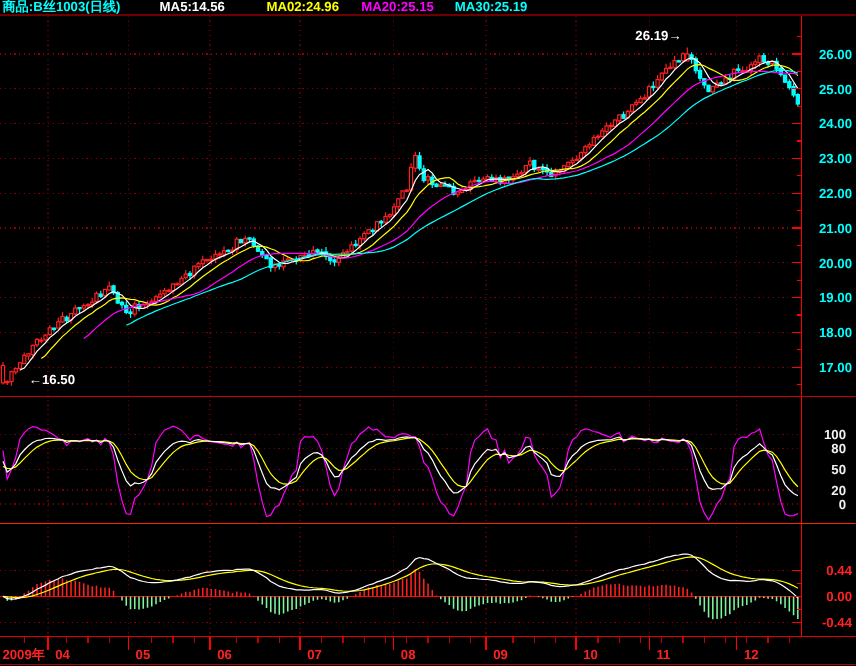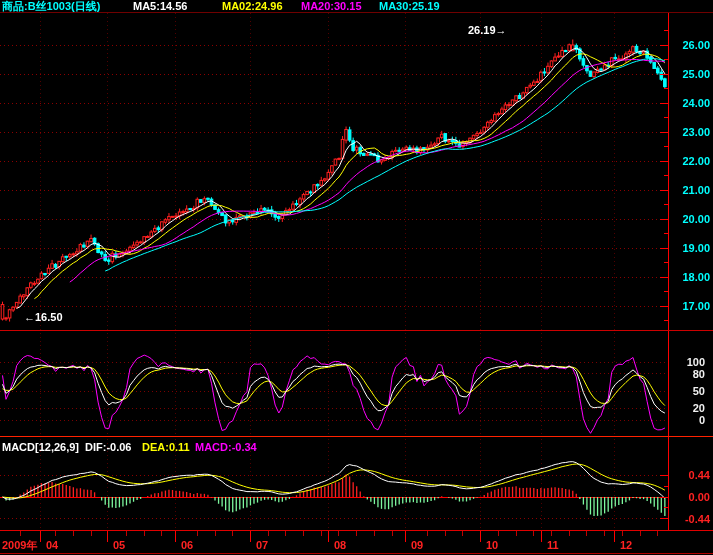--- a/index.html
+++ b/index.html
@@ -16,21 +16,21 @@
 </style>
 </head>
 <body>
 
 <div class="screen">
 
   <div class="topbar">
     <span class="t-cyan" style="left:2px">商品:B丝1003(日线)</span>
     <span class="t-white" style="left:133px">MA5:14.56</span>
     <span class="t-yellow" style="left:222px">MA02:24.96</span>
-    <span class="t-magenta" style="left:301px">MA20:30.15</span>
+    <span class="t-magenta" style="left:301px">MA20:25.15</span>
     <span class="t-cyan" style="left:379px">MA30:25.19</span>
   </div>
 
   <svg id="chart" width="713" height="555">
       <defs>
         <clipPath id="clipMain">
           <rect x="0" y="13" width="667" height="317"></rect>
         </clipPath>
         <clipPath id="clipKdj">
           <rect x="0" y="333" width="667" height="102"></rect>
@@ -766,24 +766,18 @@
         <line x1="551.51" y1="531" x2="551.51" y2="536" stroke="#c00000" shape-rendering="crispEdges"></line>
         <line x1="569.22" y1="531" x2="569.22" y2="536" stroke="#c00000" shape-rendering="crispEdges"></line>
         <line x1="586.93" y1="531" x2="586.93" y2="536" stroke="#c00000" shape-rendering="crispEdges"></line>
         <line x1="604.64" y1="531" x2="604.64" y2="536" stroke="#c00000" shape-rendering="crispEdges"></line>
         <line x1="622.35" y1="531" x2="622.35" y2="536" stroke="#c00000" shape-rendering="crispEdges"></line>
         <line x1="640.06" y1="531" x2="640.06" y2="536" stroke="#c00000" shape-rendering="crispEdges"></line>
         <line x1="657.77" y1="531" x2="657.77" y2="536" stroke="#c00000" shape-rendering="crispEdges"></line>
       </g>
     </svg>
 
-  <div class="anno" style="left:468px;top:24px;width:100px;text-align:left">26.19→</div>
+  <div class="anno" style="left:468px;top:24px;width:100px;text-align:right">26.19→</div>
   <div class="anno" style="left:24px;top:311px">←16.50</div>
 
 
-  <div class="panel-header" style="top:441px">
-    <span class="t-white" style="left:2px">MACD[12,26,9]</span>
-    <span class="t-white" style="left:85px">DIF:-0.06</span>
-    <span class="t-yellow" style="left:142px">DEA:0.11</span>
-    <span class="t-magenta" style="left:195px">MACD:-0.34</span>
-  </div>
 
 </div>
 
 </body></html>

